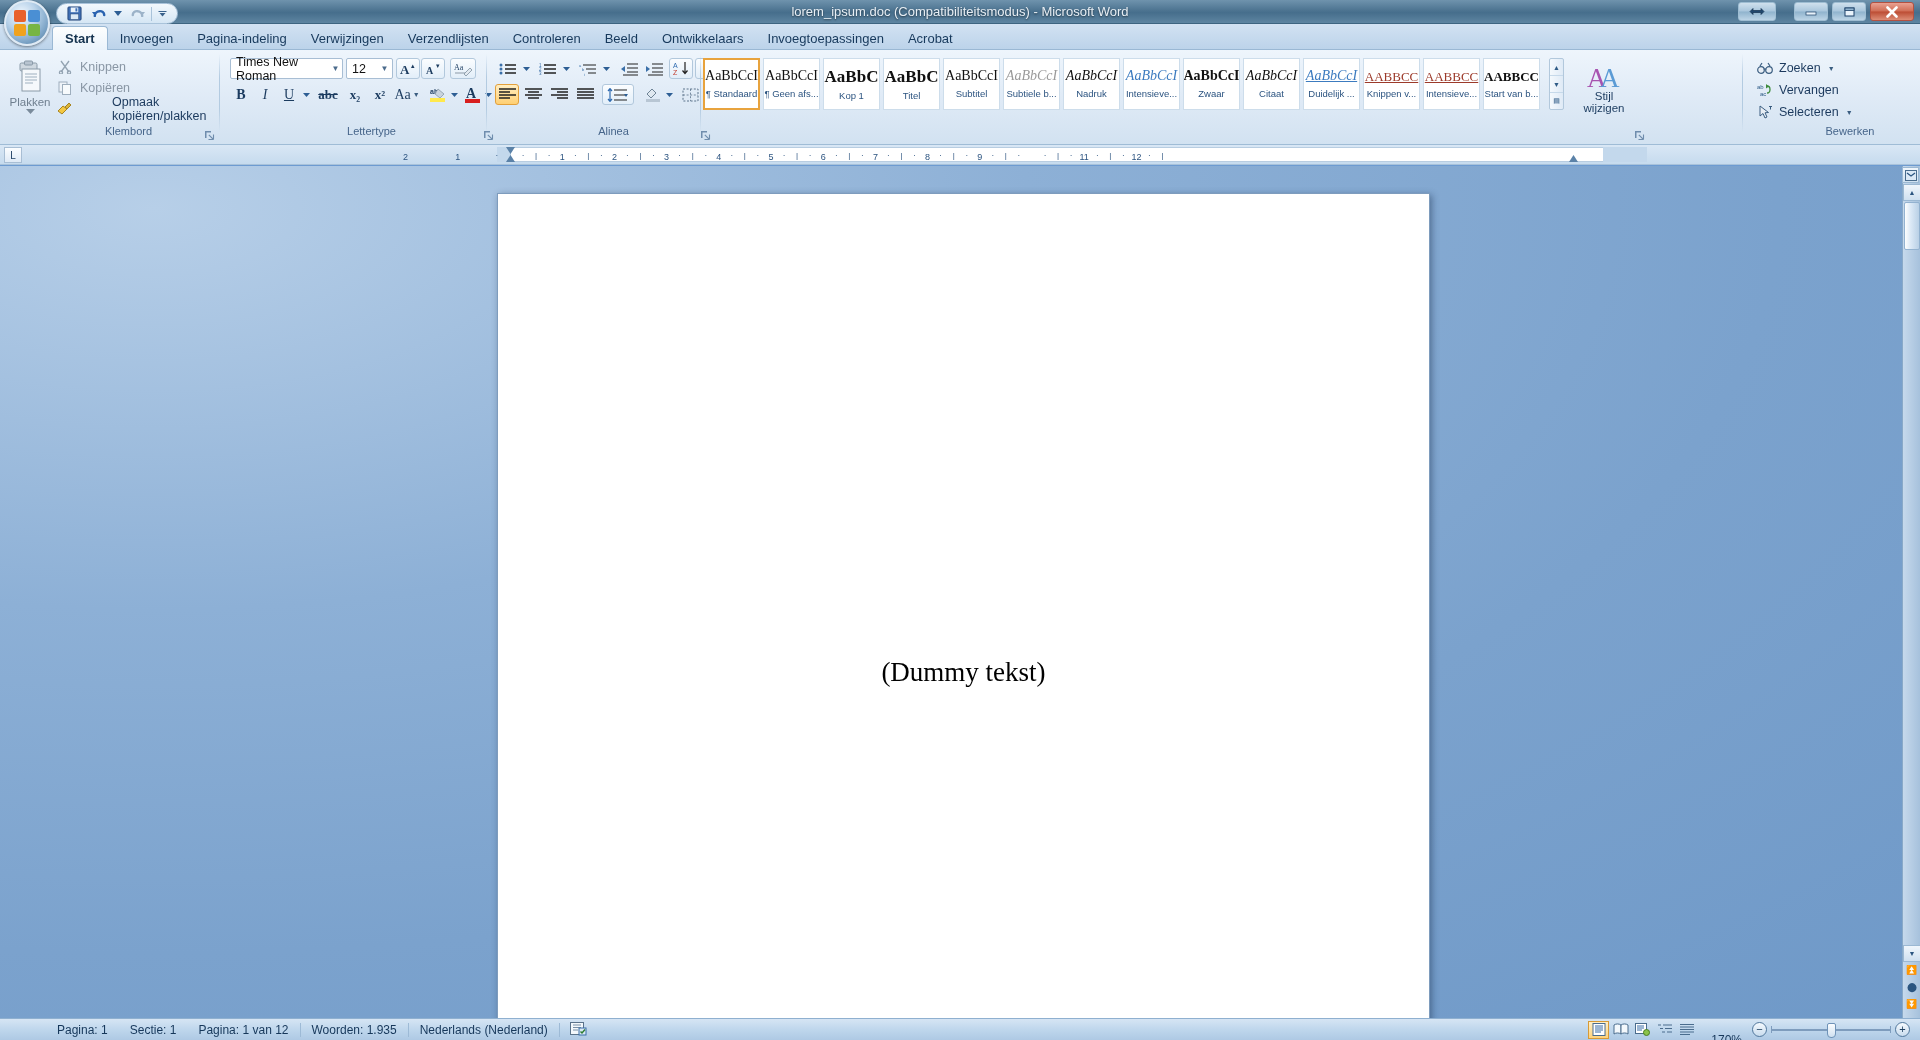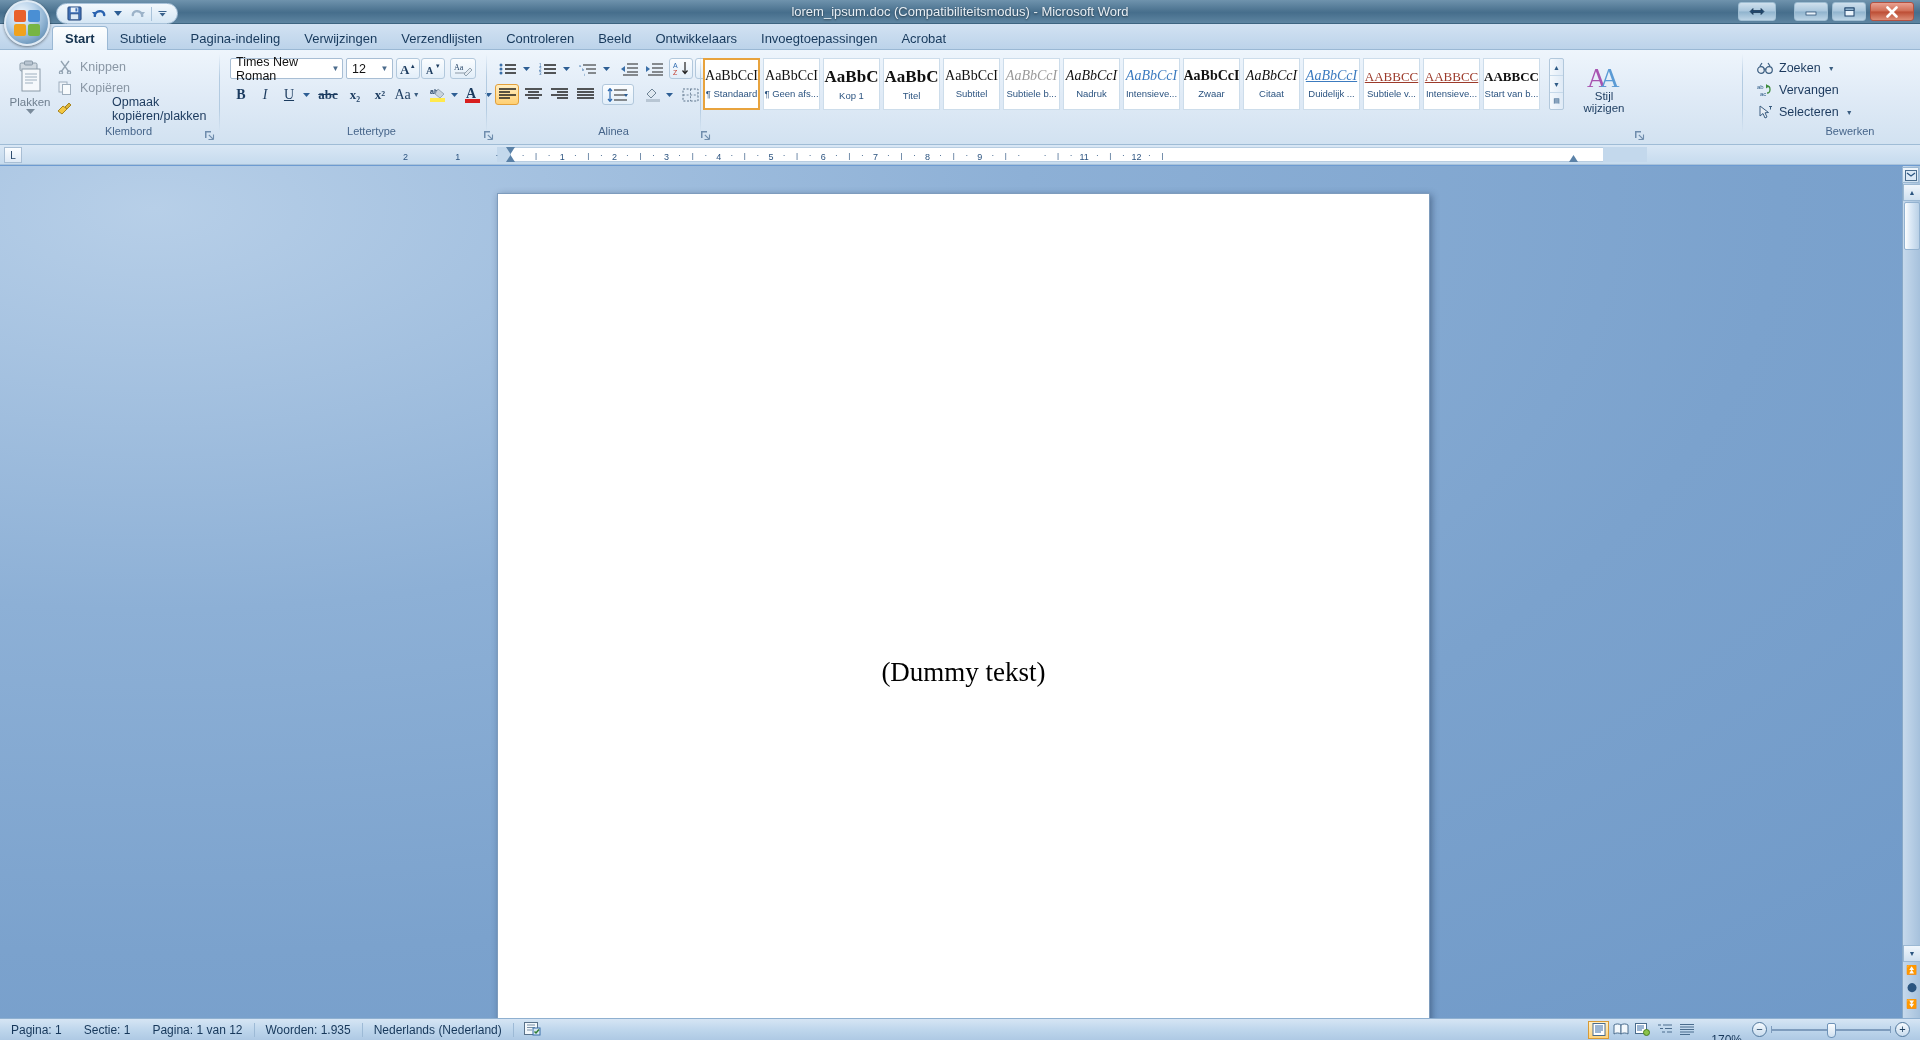--- a/index.html
+++ b/index.html
@@ -170,21 +170,21 @@
   .vsb-thumb { position:absolute; left:1px; width:16px; height:48px; top:36px;
      background:linear-gradient(to right,#fdfefe,#dce9f6 40%,#b9d0e6); border:1px solid #93b2d0; border-radius:2px; }
   .vsb-obj { position:absolute; left:1px; width:16px; height:17px; display:flex; align-items:center; justify-content:center;
      font-size:9px; color:#2b5580; }
   .top-sel-btn { position:absolute; right:1px; top:1px; width:17px; height:16px;
      border:1px solid #9bb8d3; background:linear-gradient(to bottom,#f0f6fc,#cfe0f0); display:flex; align-items:center; justify-content:center; }
 
   
   .statusbar { position:absolute; left:0; bottom:0; width:1920px; height:22px;
      background: linear-gradient(to bottom,#d6e5f4 0%, #bed6ec 52%, #aec9e4 100%);
-     border-top:1px solid #8fb0d0; display:flex; align-items:center; }
+     border-top:1px solid #8fb0d0; display:flex; align-items:center;padding-left:46px; }
   .sb-item { font-size:12px; color:#16375a; padding:0 11px; white-space:nowrap; }
   .sb-div { width:1px; height:14px; background:#9dbad6; }
   .zoom-btns { display:flex; gap:1px; align-items:center; }
   .zbtn { width:21px; height:18px; display:flex; align-items:center; justify-content:center;
      border:1px solid transparent; }
   .zbtn.sel { border:1px solid #d79a36; background:linear-gradient(to bottom,#fff0c8,#ffd27a); }
   .zoom-slider { width:128px; height:18px; position:relative; display:flex; align-items:center; }
   .zs-line { position:absolute; left:4px; right:4px; height:2px; background:#7e9cbd; }
   .zs-tick { position:absolute; width:1px; height:7px; background:#7e9cbd; top:5px; }
   .zs-handle { position:absolute; left:60px; width:9px; height:15px; top:2px;
@@ -219,21 +219,21 @@
       <svg width="14" height="12" viewBox="0 0 14 12">
           <path d="M2.5 1.5 L11.5 10.5 M11.5 1.5 L2.5 10.5" stroke="#ffffff" stroke-width="2.6" stroke-linecap="round"></path>
         </svg>
     </div>
   </div>
 </div>
 
 <div class="tabsrow">
   <div class="tabs">
     <div class="tab active">Start</div>
-    <div class="tab">Subtiele</div>
+    <div class="tab">Invoegen</div>
     <div class="tab">Pagina-indeling</div>
     <div class="tab">Verwijzingen</div>
     <div class="tab">Verzendlijsten</div>
     <div class="tab">Controleren</div>
     <div class="tab">Beeld</div>
     <div class="tab">Ontwikkelaars</div>
     <div class="tab">Invoegtoepassingen</div>
     <div class="tab">Acrobat</div>
   </div>
 </div>
@@ -590,21 +590,21 @@
         <div class="stylebox" style="left: 540px;">
           <div class="sb-sample" style="font-family:'Liberation Serif',serif;font-size:14px;font-style:italic;color:#111;">AaBbCcI</div>
           <div class="sb-name">Citaat</div>
         </div>
         <div class="stylebox" style="left: 600px;">
           <div class="sb-sample" style="font-family:'Liberation Serif',serif;font-size:14px;font-style:italic;color:#3c7bbf;text-decoration:underline;">AaBbCcI</div>
           <div class="sb-name">Duidelijk ...</div>
         </div>
         <div class="stylebox" style="left: 660px;">
           <div class="sb-sample" style="font-family:'Liberation Serif',serif;font-size:13px;color:#9c3a2a;font-variant:small-caps;text-decoration:underline;">AABBCC</div>
-          <div class="sb-name">Subtiele v...</div>
+          <div class="sb-name">Knippen v...</div>
         </div>
         <div class="stylebox" style="left: 720px;">
           <div class="sb-sample" style="font-family:'Liberation Serif',serif;font-size:13px;color:#9c3a2a;font-variant:small-caps;text-decoration:underline;">AABBCC</div>
           <div class="sb-name">Intensieve...</div>
         </div>
         <div class="stylebox" style="left: 780px;">
           <div class="sb-sample" style="font-family:'Liberation Serif',serif;font-size:13px;color:#111;font-variant:small-caps;font-weight:bold;">AABBCC</div>
           <div class="sb-name">Start van b...</div>
         </div>
       </div>

